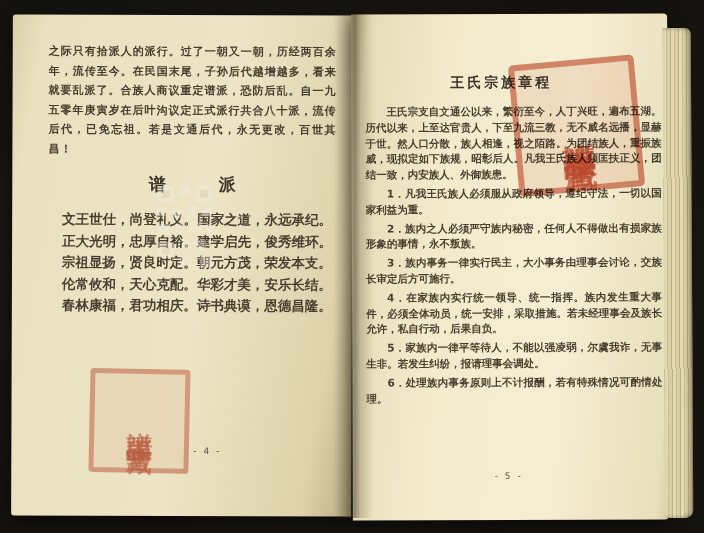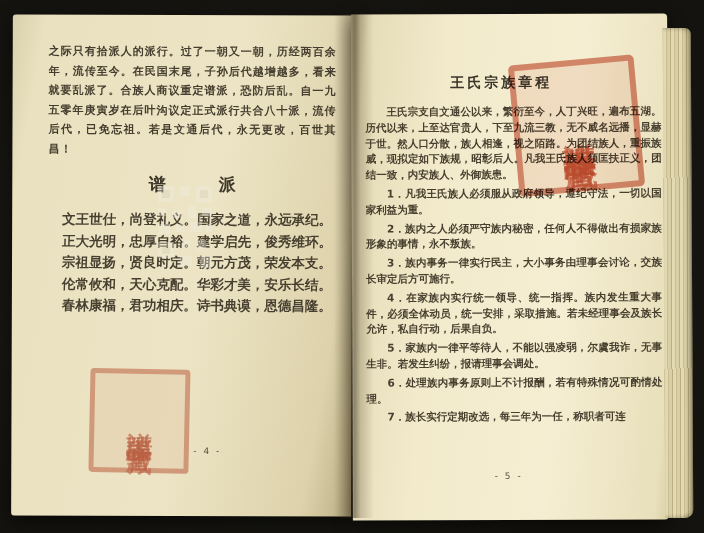--- a/index.html
+++ b/index.html
@@ -132,21 +132,20 @@
   <div class="page page-right">
     <div class="rp-title">王氏宗族章程</div>
     <div class="rp-body">
       <p class="rp-intro">王氏宗支自文通公以来，繁衍至今，人丁兴旺，遍布五湖。历代以来，上至达官贵人，下至九流三教，无不威名远播，显赫于世。然人口分散，族人相逢，视之陌路。为团结族人，重振族威，现拟定如下族规，昭彰后人。凡我王氏族人须匡扶正义，团结一致，内安族人、外御族患。</p>
       <p class="rule">1．凡我王氏族人必须服从政府领导，遵纪守法，一切以国家利益为重。</p>
       <p class="rule">2．族内之人必须严守族内秘密，任何人不得做出有损家族形象的事情，永不叛族。</p>
       <p class="rule">3．族内事务一律实行民主，大小事务由理事会讨论，交族长审定后方可施行。</p>
       <p class="rule">4．在家族内实行统一领导、统一指挥。族内发生重大事件，必须全体动员，统一安排，采取措施。若未经理事会及族长允许，私自行动，后果自负。</p>
       <p class="rule">5．家族内一律平等待人，不能以强凌弱，尔虞我诈，无事生非。若发生纠纷，报请理事会调处。</p>
       <p class="rule">6．处理族内事务原则上不计报酬，若有特殊情况可酌情处理。</p>
-      <p class="rule">7．族长实行定期改选，每三年为一任，称职者可连</p>
     </div>
     <div class="seal seal-right">
       <span class="seal-inner">譜牒學會藏</span>
     </div>
     <div class="pagenum rp-pagenum">- 5 -</div>
   </div>
 
   <div class="edge-stack"></div>
 
   <div class="gutter"></div>

